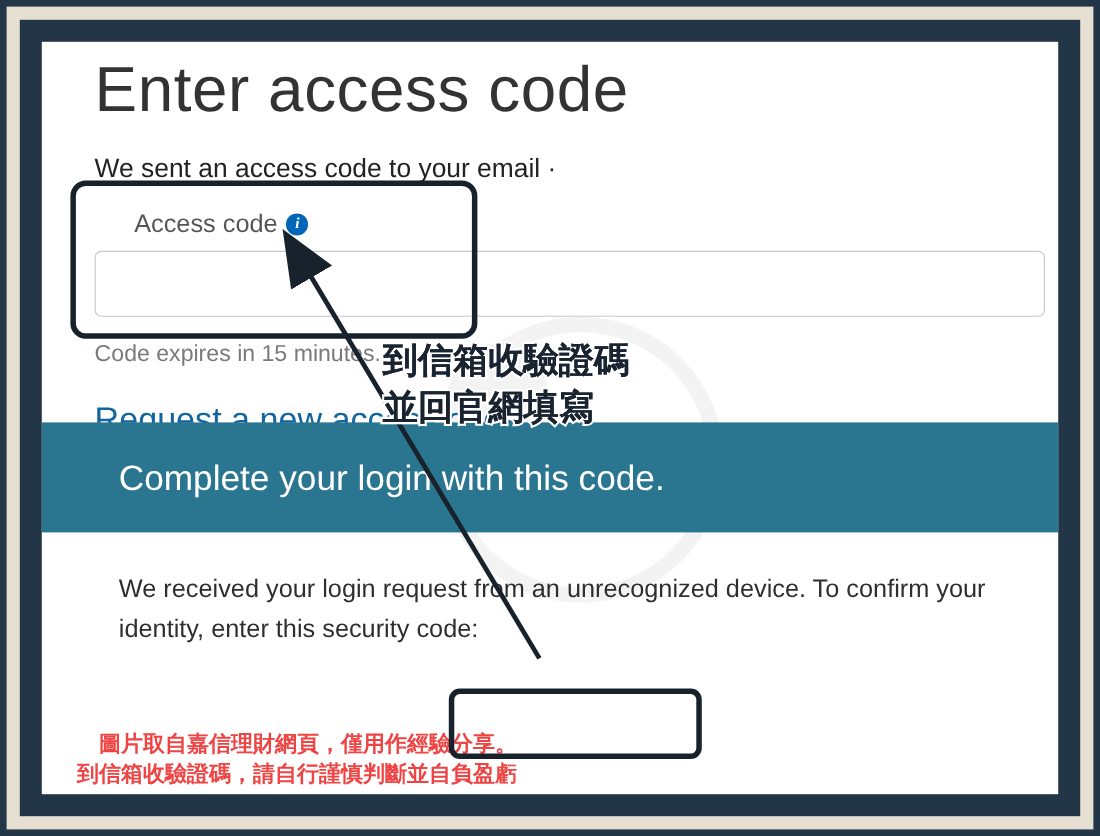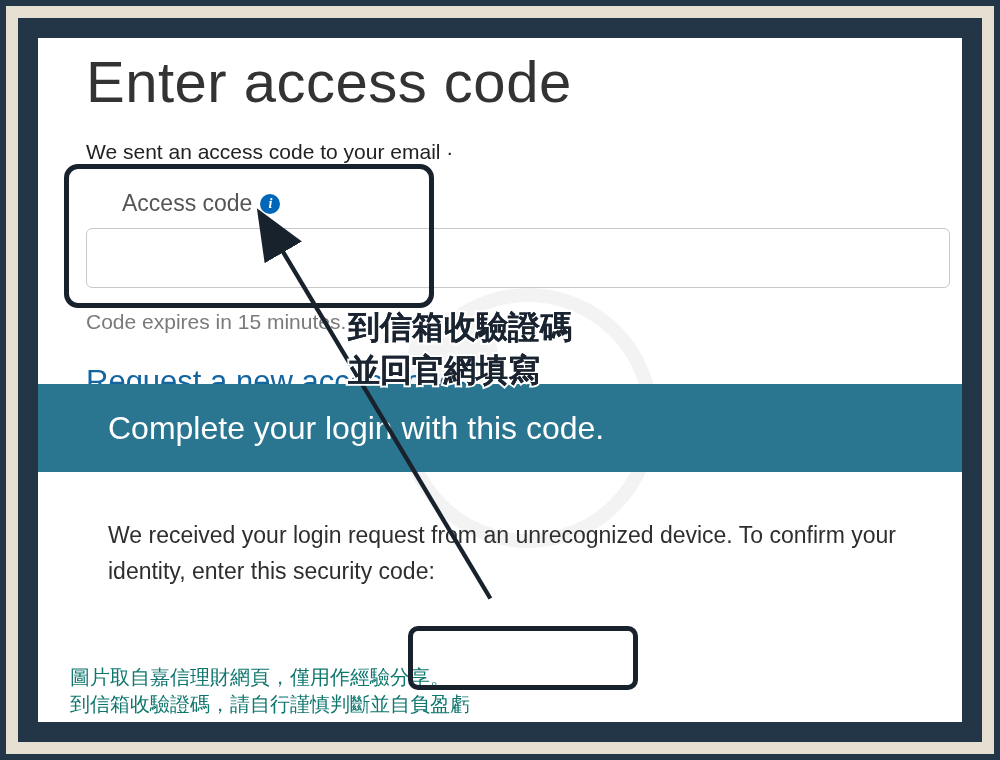--- a/index.html
+++ b/index.html
@@ -39,21 +39,21 @@
     left: 48px; top: 10px;
     font-size: 58px;
     font-weight: 400;
     color: #333333;
     letter-spacing: 0.5px;
   }
 
   .subtext {
     position: absolute;
     left: 48px; top: 102px;
-    font-size: 21px;
+    font-size: 24px;
     color: #222222;
   }
 
   .label-row {
     position: absolute;
     left: 48px; top: 152px;
     display: flex;
     align-items: center;
     gap: 8px;
     font-size: 23px;
@@ -101,21 +101,21 @@
     color: #1365a0;
     text-decoration: none;
     cursor: pointer;
   }
 
   
   .banner {
     position: absolute;
     left: 0; right: 0;
     top: 346px;
-    height: 88px;
+    height: 100px;
     background: #2a7590;
     display: flex;
     align-items: center;
     padding-left: 70px;
   }
   .banner-text {
     color: #ffffff;
     font-size: 32px;
     font-weight: 400;
   }
@@ -150,23 +150,24 @@
   .footer {
     position: absolute;
     left: 32px; right: 20px;
     bottom: 4px;
     display: flex;
     align-items: flex-end;
     justify-content: space-between;
   }
   .disclaimer {
     font-size: 20px;
-    font-weight: 400;
-    color: #0f766e;
+    font-weight: 700;
+    color: #ef4444;
     line-height: 1.35;
+    text-align: right;
   }
   .credit {
     font-size: 22px;
     font-weight: 700;
     color: #2b2b2b;
     padding-bottom: 2px;
   }
 
   
   .watermark {

